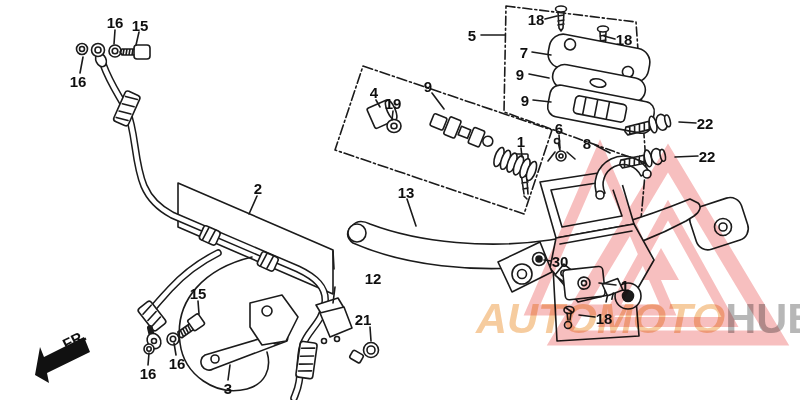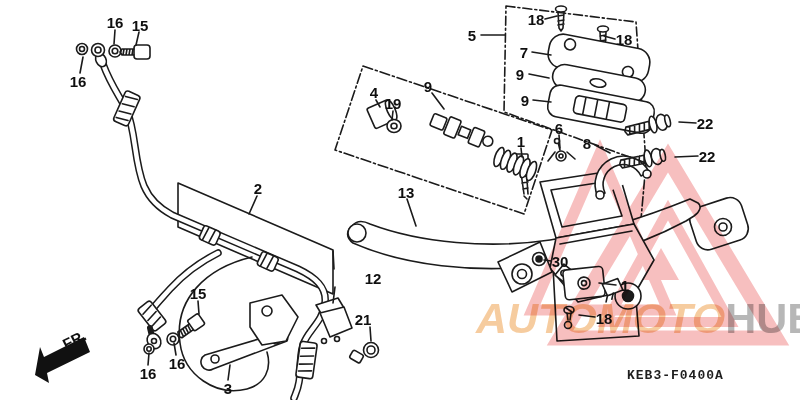--- a/index.html
+++ b/index.html
@@ -256,14 +256,13 @@
       <div class="part-label" style="left: 363px; top: 319px;">21</div>
       <div class="part-label" style="left: 198px; top: 293px;">15</div>
       <div class="part-label" style="left: 177px; top: 363px;">16</div>
       <div class="part-label" style="left: 148px; top: 373px;">16</div>
       <div class="part-label" style="left: 228px; top: 388px;">3</div>
       <div class="part-label" style="left: 560px; top: 261px;">30</div>
       <div class="part-label" style="left: 625px; top: 285px;">1</div>
       <div class="part-label" style="left: 604px; top: 318px;">18</div>
     </div>
 
-  <div class="diagram-code">KEB3-F0400A</div>
 </div>
 
 </body></html>

